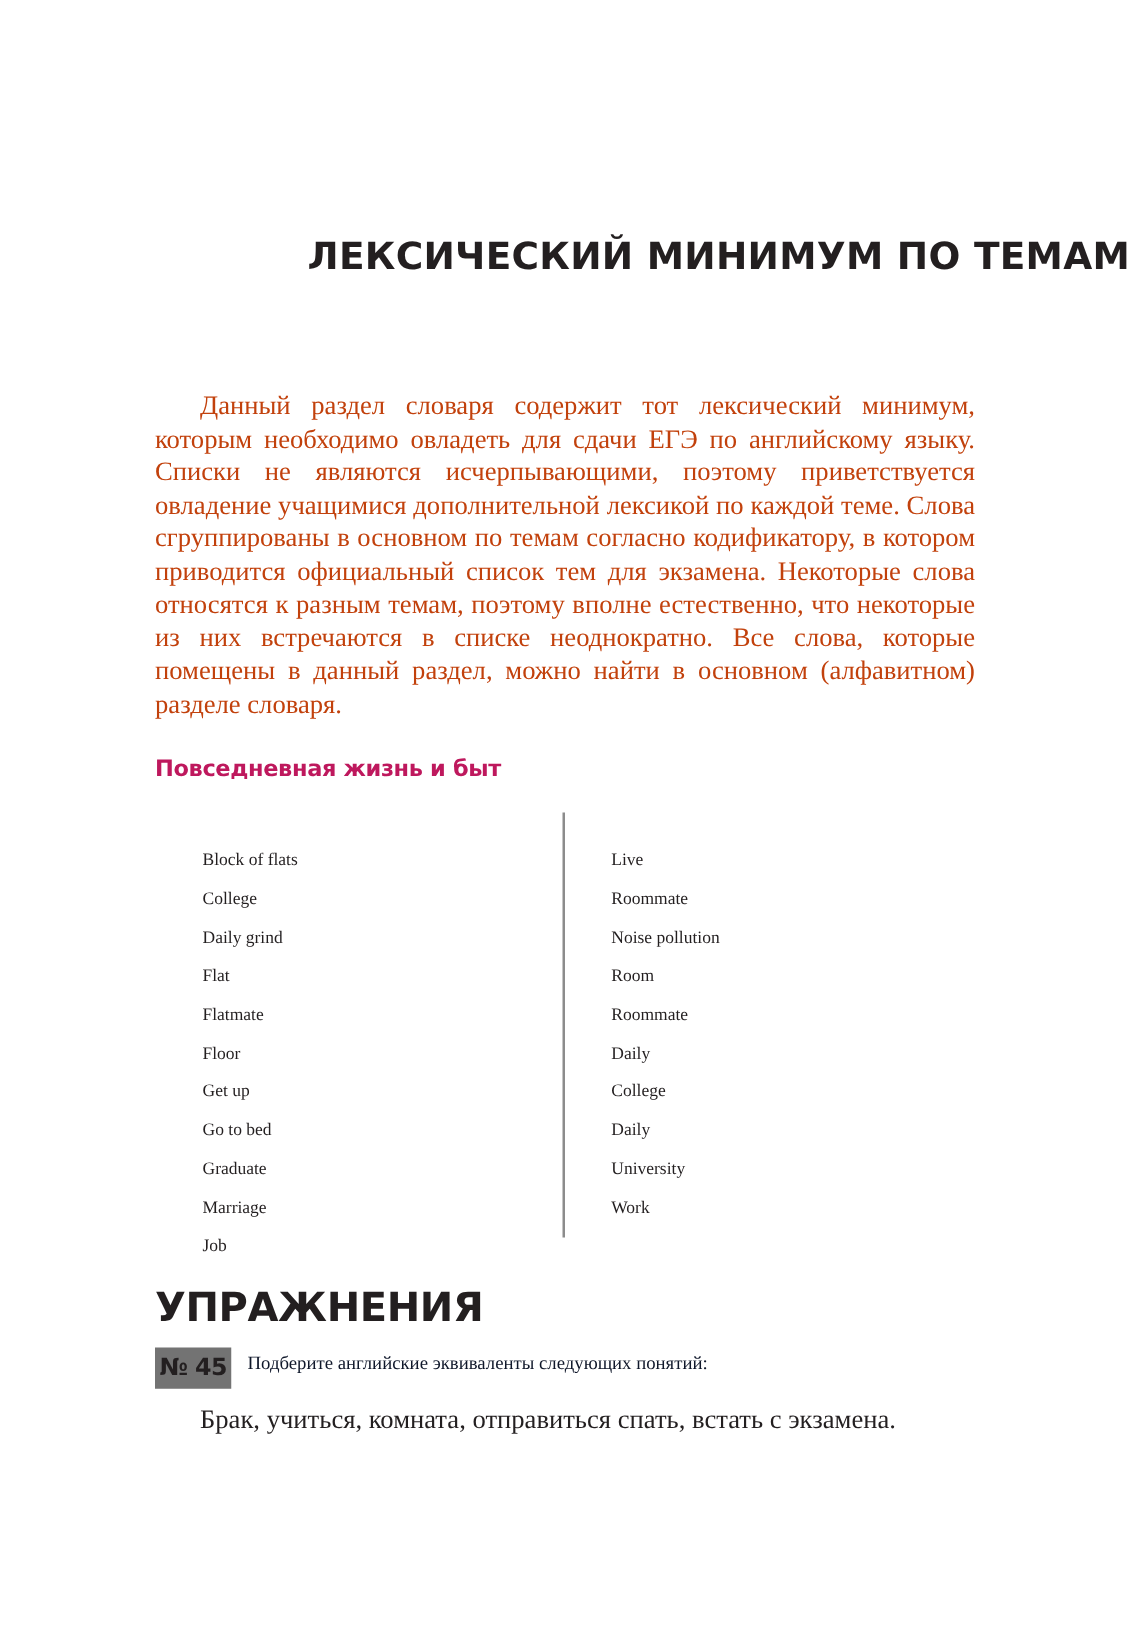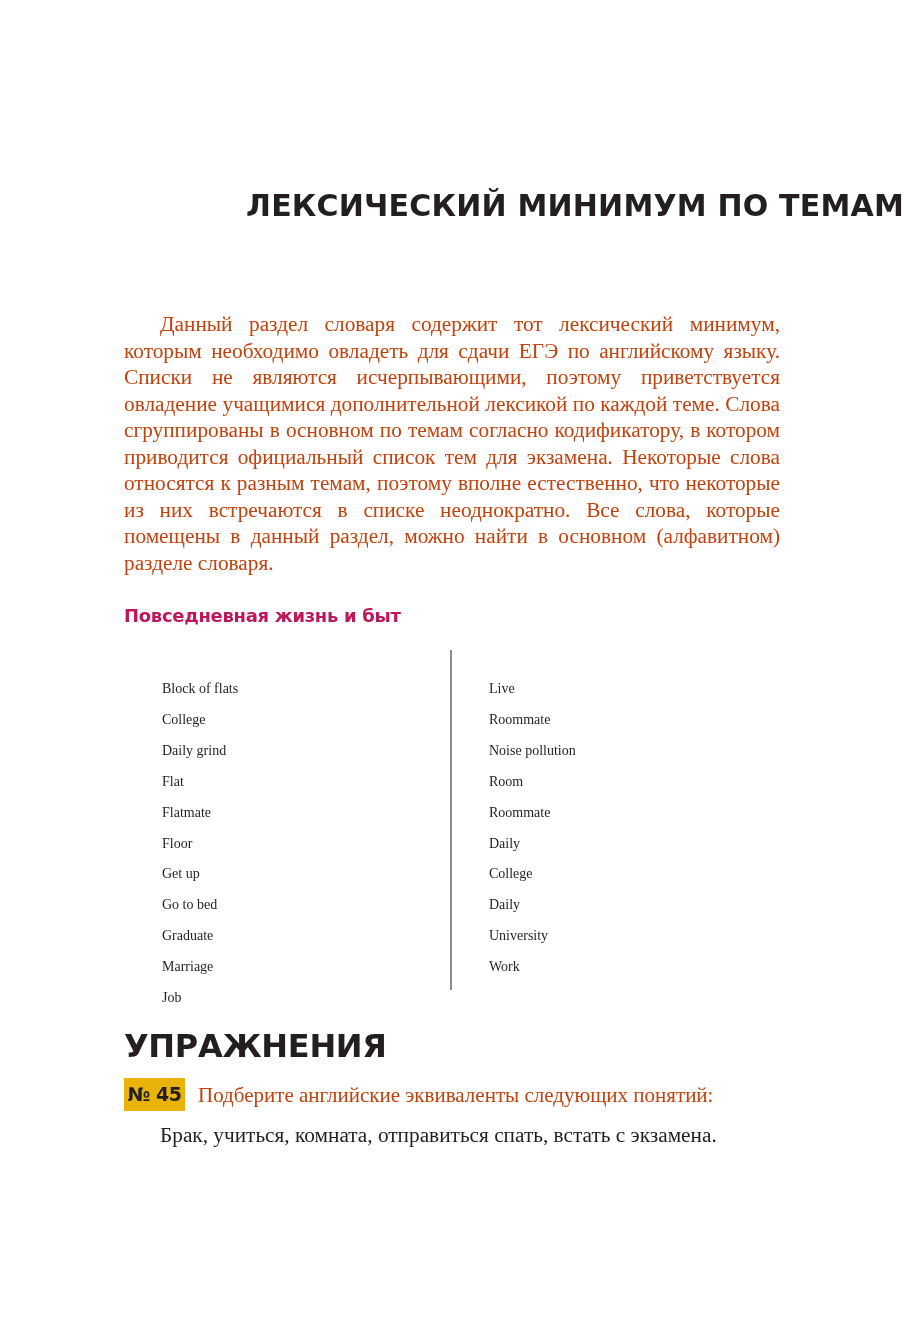--- a/index.html
+++ b/index.html
@@ -29,27 +29,27 @@
     .divider {
       position: absolute; left: 450px; top: 650px; width: 2px; height: 340px; background: #8c8c8c;
     }
     .exercises-heading {
       position: absolute; left: 124px; top: 1027px;
       font-family: "DejaVu Sans", sans-serif; font-weight: bold;
       font-size: 32px; color: #231f20; letter-spacing: -0.3px;
     }
     .badge {
       position: absolute; left: 124px; top: 1078px; width: 61px; height: 33px;
-      background: #eab308;
+      background: #737373;
       font-family: "DejaVu Sans", sans-serif; font-weight: bold; font-size: 19px;
       line-height: 33px; text-align: center; color: #231f20; letter-spacing: -0.5px;
     }
     .task-text {
       position: absolute; left: 198px; top: 1083px;
-      font-family: "Liberation Serif", serif; font-size: 21px; color: #c2410c;
+      font-family: "Liberation Serif", serif; font-size: 15px; color: #0f172a;
     }
     .task-words {
       position: absolute; left: 160px; top: 1123px;
       font-family: "Liberation Serif", serif; font-size: 21.3px; color: #231f20;
     }
   </style>
 </head>
 <body>
 
 <h1 class="page-title" style="margin:0;">ЛЕКСИЧЕСКИЙ МИНИМУМ ПО ТЕМАМ</h1>

